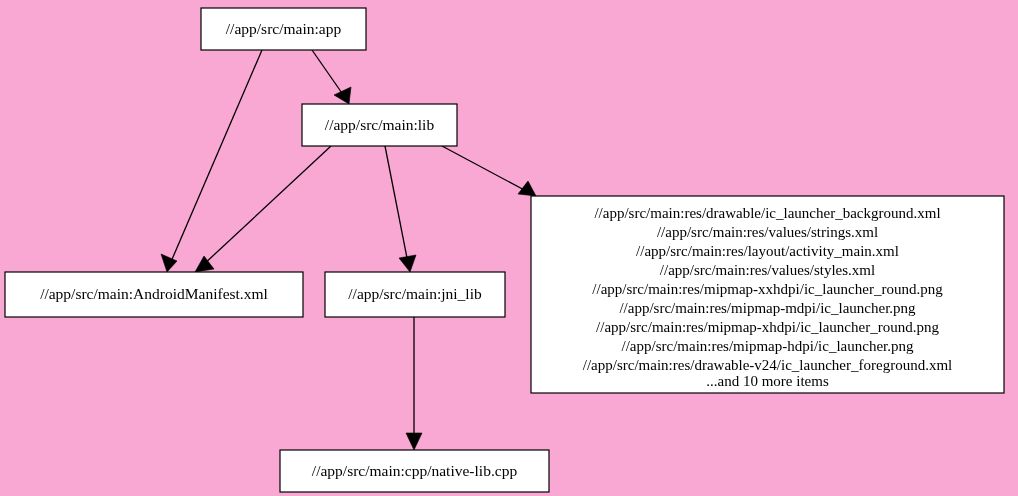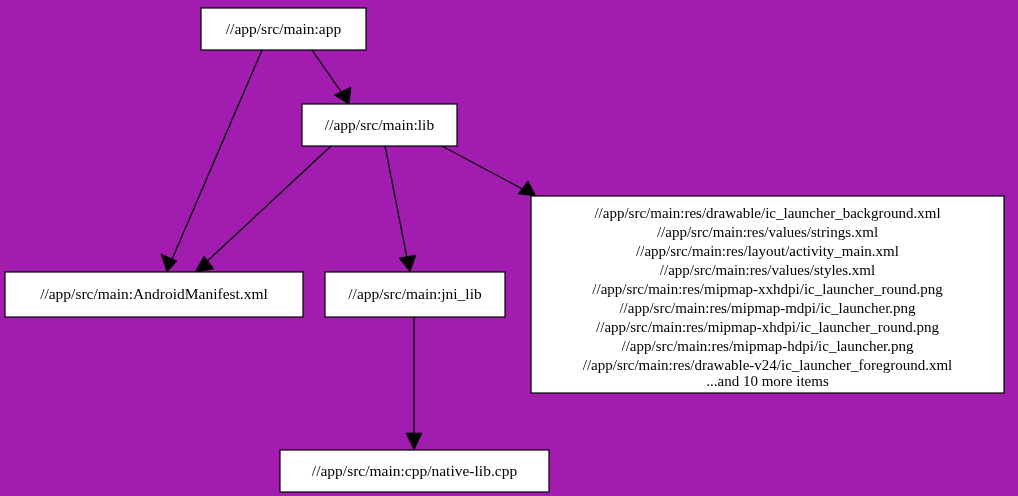--- a/index.html
+++ b/index.html
@@ -10,21 +10,21 @@
   body {
     width: 1018px;
     height: 496px;
     overflow: hidden;
     font-family: "Liberation Serif", "DejaVu Serif", serif;
   }
   #graph-root {
     position: relative;
     width: 1018px;
     height: 496px;
-    background: #a21caf;
+    background: #f9a8d4;
   }
   svg.graph-canvas {
     position: absolute;
     top: 0;
     left: 0;
     width: 1018px;
     height: 496px;
     display: block;
   }
   .node-box {

